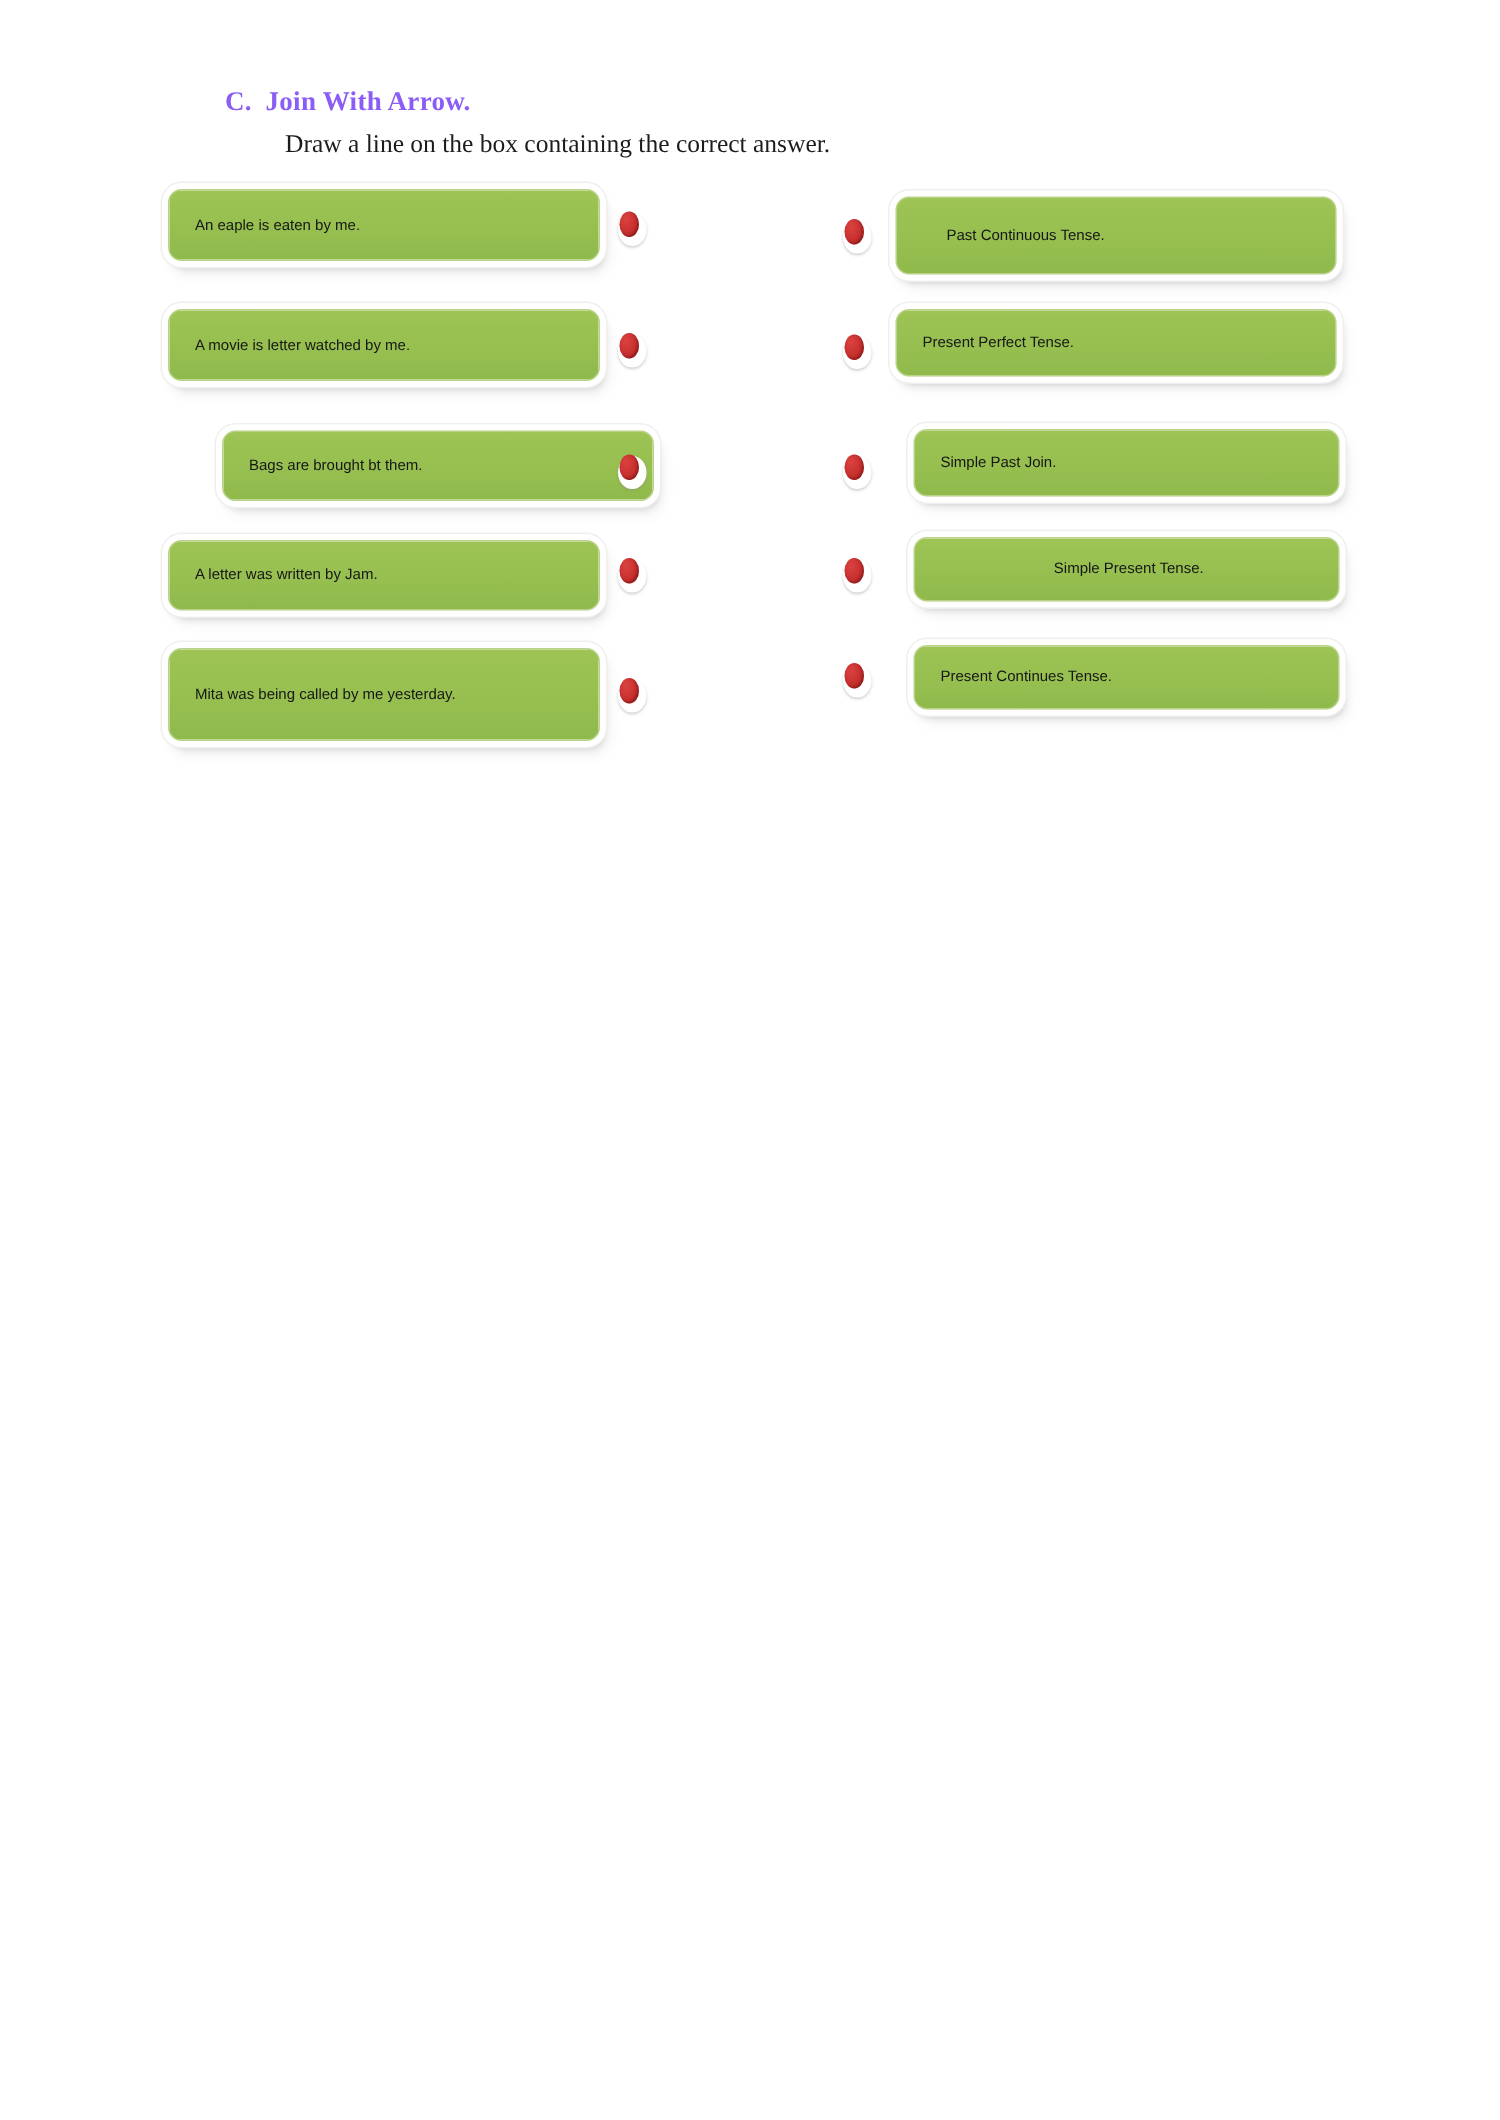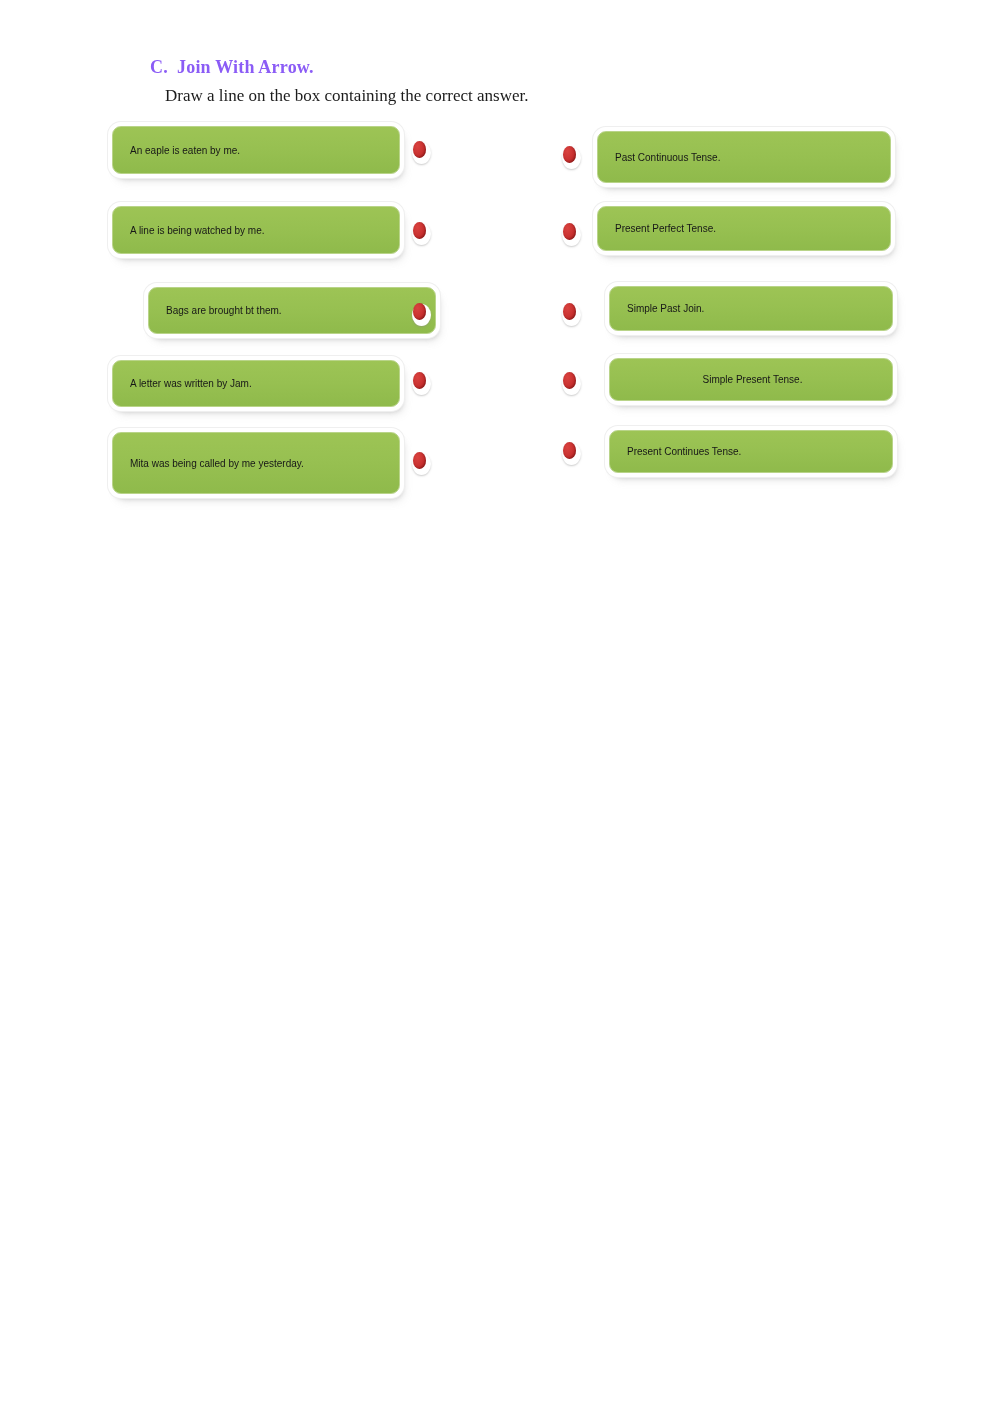--- a/index.html
+++ b/index.html
@@ -29,21 +29,21 @@
     letter-spacing: .2px;
     white-space: nowrap;
     color: #8b5cf6;
   }
   .heading-letter {
     display: inline-block;
     width: 27px;
   }
   .heading-line2 {
     margin-top: 8px;
-    margin-left: 15px;
+    margin-left: 40px;
     font-size: 17px;
     font-weight: normal;
     color: #1c1c1c;
     white-space: nowrap;
   }
 
   
   .match-area {
     position: absolute;
     left: 0;
@@ -133,28 +133,28 @@
       <span class="gtext">An eaple is eaten by me.</span>
     </div>
     <div class="knob" style="left:410px; top:139px;">
       <span class="halo"></span>
       <span class="dot"></span>
     </div>
     <div class="knob" style="left:560px; top:144px;">
       <span class="halo"></span>
       <span class="dot"></span>
     </div>
-    <div class="gbox" style="left:597px; top:131px; width:294px; height:52px;">
+    <div class="gbox" style="left:597px; top:131px; width:294px; height:52px;padding-left:16px;">
       <span class="gtext">Past Continuous Tense.</span>
     </div>
   </div>
 
   <div class="row">
     <div class="gbox" style="left:112px; top:206px; width:288px; height:48px;">
-      <span class="gtext">A line is being watched  by me.</span>
+      <span class="gtext">A movie is letter watched  by me.</span>
     </div>
     <div class="knob" style="left:410px; top:220px;">
       <span class="halo"></span>
       <span class="dot"></span>
     </div>
     <div class="knob" style="left:560px; top:221px;">
       <span class="halo"></span>
       <span class="dot"></span>
     </div>
     <div class="gbox" style="left:597px; top:206px; width:294px; height:45px;">

